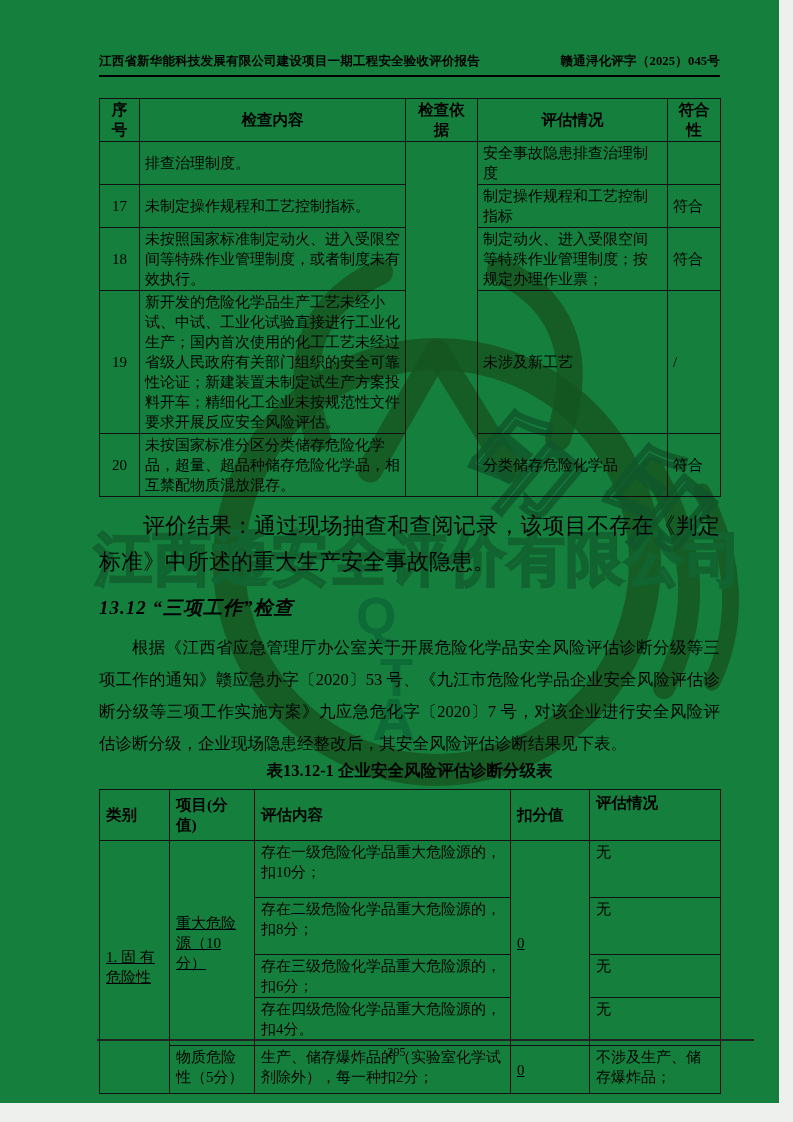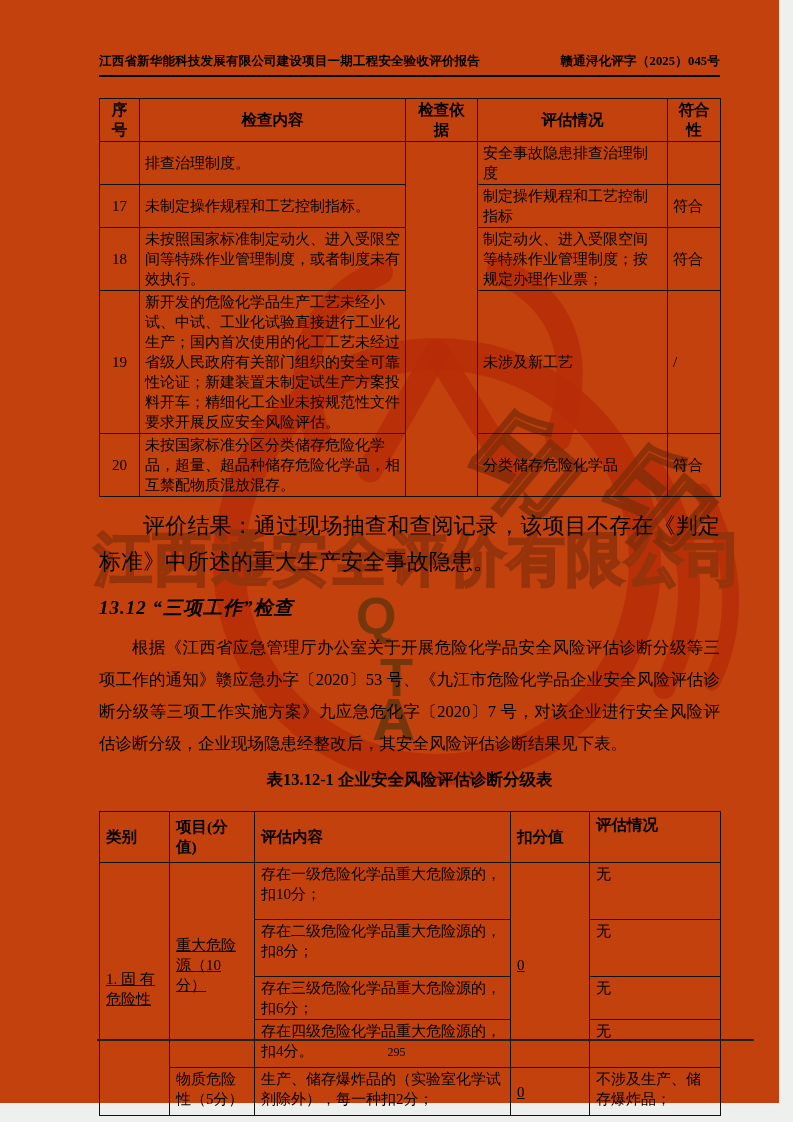--- a/index.html
+++ b/index.html
@@ -1,18 +1,18 @@
 <!DOCTYPE html>
 <html><head>
 <meta charset="utf-8">
 <style>
   * { margin:0; padding:0; box-sizing:border-box; }
   html,body { background:#ffffff; }
   .page {
-    position:relative; width:793px; height:1122px; background:#c2410c;
+    position:relative; width:793px; height:1122px; background:#15803d;
     font-family:"Liberation Serif","DejaVu Serif",serif; color:#000;
     overflow:hidden;
     box-shadow: inset -14px -19px 0 #eef0ee;
   }
   .content { position:absolute; left:99px; top:0; width:621px; z-index:1; }
 
   
   .doc-header {
     margin-top:53px; display:flex; justify-content:space-between; align-items:flex-end;
     font-size:12.5px; font-weight:bold; letter-spacing:0.2px;
@@ -27,23 +27,23 @@
   .t1 { margin-top:21px; }
   .t1 th { font-size:15.5px; font-weight:bold; text-align:center; vertical-align:middle; }
   .t1 td { vertical-align:middle; }
   .t1 .c-no { text-align:center; }
   .t1 .c-conf { text-align:left; }
 
   
   .p1 { margin-top:11px; font-size:22px; line-height:36px; text-indent:2em; text-align:justify; }
   .sec-h { margin-top:15px; font-size:19px; font-weight:bold; font-style:italic; letter-spacing:1px; }
   .p2 { margin-top:11px; font-size:16.5px; line-height:32px; text-indent:2em; text-align:justify; }
-  .caption { margin-top:9px; text-align:center; font-size:16.5px; font-weight:bold; }
-
-  .t2 { margin-top:20px; }
+  .caption { text-align:center; font-size:16.5px; font-weight:bold; }
+
+  .t2 { margin-top:7px; }
   .t2 th { font-size:15.5px; font-weight:bold; text-align:left; vertical-align:middle; padding:3px 6px; }
   .t2 th.top { vertical-align:top; }
   .t2 td { vertical-align:top; padding:1px 6px; }
   .t2 td.mid { vertical-align:middle;text-decoration:underline; }
 
   
   .footer-rule { position:absolute; left:97px; top:1039px; width:657px; border-top:2px solid #222; z-index:1; }
   .page-num { position:absolute; top:1045px; left:0; width:793px; text-align:center; font-size:12px; z-index:1; }
 
   

